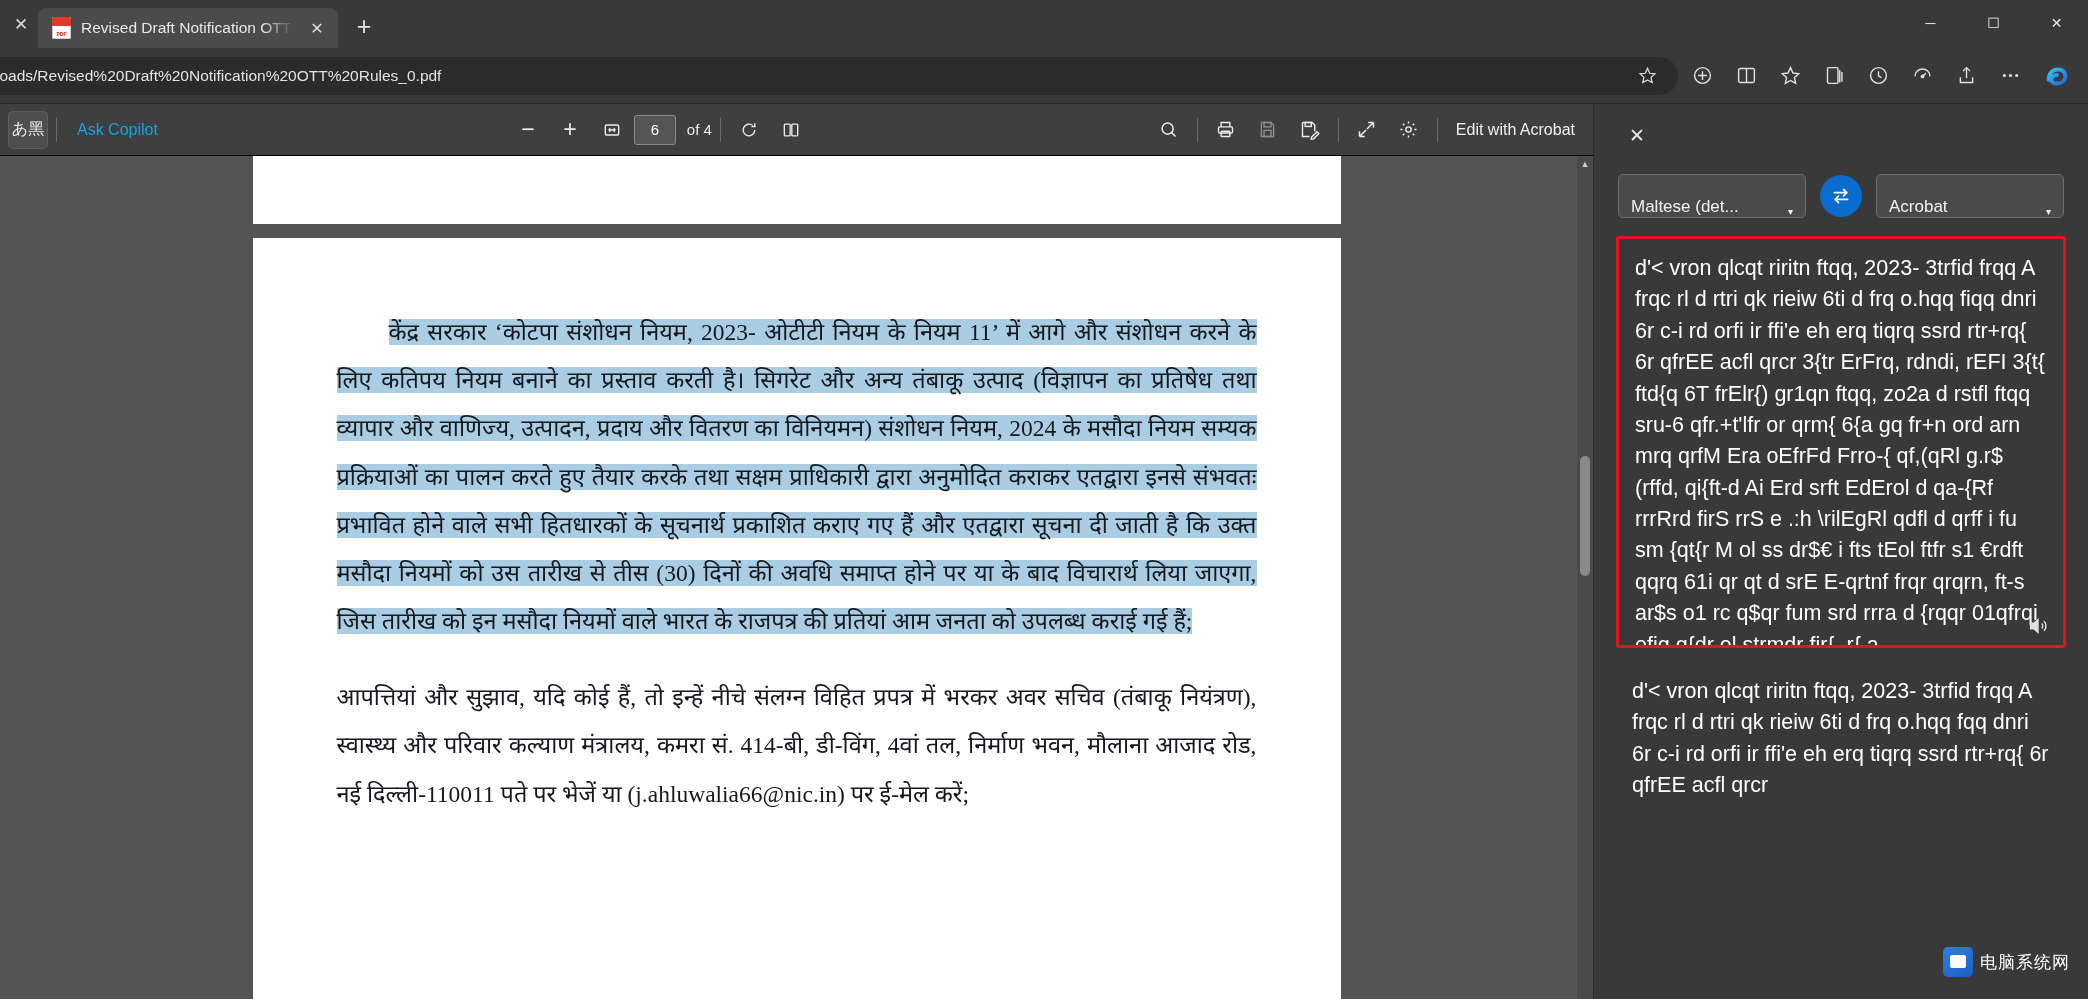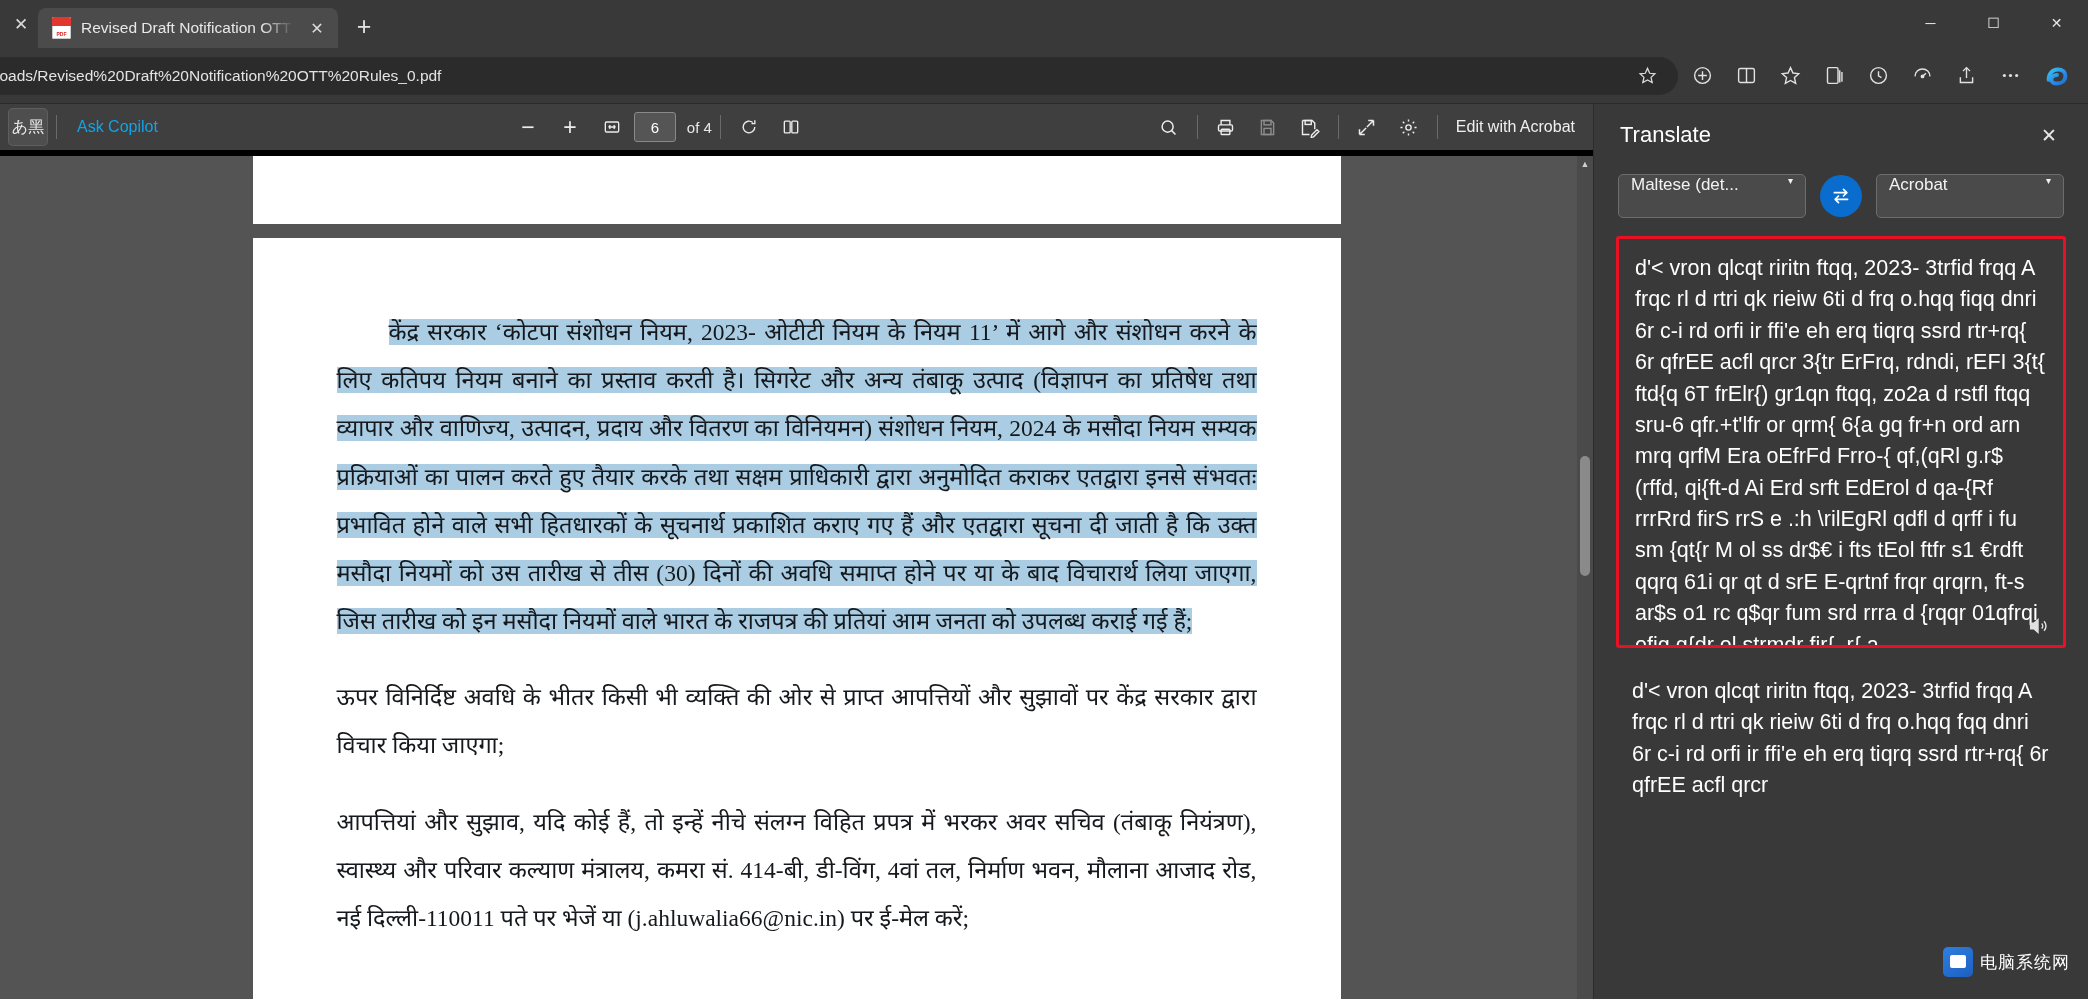--- a/index.html
+++ b/index.html
@@ -139,21 +139,21 @@
     background: #4d4d4d;
     min-width: 0;
     position: relative;
   }
   .pdftoolbar {
     height: 52px;
     background: #3f3f3f;
     display: flex; align-items: center;
     padding: 0 8px;
     gap: 2px;
-    border-bottom: 6px solid #000000;
+    border-bottom: 1px solid #000000;
     flex: 0 0 auto;
   }
   .pt-icon {
     width: 40px; height: 38px;
     display: flex; align-items: center; justify-content: center;
     color: #ededed; border-radius: 5px;
   }
   .pt-icon.boxed { background: #4e4e4e; box-shadow: inset 0 0 0 1px #5e5e5e; }
   .ask-copilot {
     color: #0ea5e9; font-size: 16px; padding: 0 12px;
@@ -242,21 +242,21 @@
     display: flex; align-items: center;
     padding: 8px 24px 14px 24px;
     gap: 14px;
   }
   .lang-select {
     flex: 1 1 0;
     height: 44px;
     background: #4a4a4a;
     border: 1px solid #6d6d6d;
     border-radius: 5px;
-    display: flex; align-items: flex-start;
+    display: flex; align-items: flex-end;
     padding: 0 12px;
     color: #f2f2f2; font-size: 17px;
     white-space: nowrap; overflow: hidden;
   }
   .lang-select .caret { margin-left: auto; font-size: 10px; padding-left: 8px; }
   .swap-btn {
     width: 42px; height: 42px; flex: 0 0 auto;
     border-radius: 50%;
     background: #0a6ccd;
     display: flex; align-items: center; justify-content: center;
@@ -486,33 +486,31 @@
           </svg>
       </div>
       <div class="pt-sep"></div>
       <div class="acrobat-btn">Edit with Acrobat</div>
     </div>
 
     <div class="pdfscroll">
       <div class="page-partial"></div>
       <div class="page">
         <p class="doc-p indent"><span class="hl">केंद्र सरकार ‘कोटपा संशोधन नियम, 2023- ओटीटी नियम के नियम 11’ में आगे और संशोधन करने के लिए कतिपय नियम बनाने का प्रस्ताव करती है। सिगरेट और अन्य तंबाकू उत्पाद (विज्ञापन का प्रतिषेध तथा व्यापार और वाणिज्य, उत्पादन, प्रदाय और वितरण का विनियमन) संशोधन नियम, 2024 के मसौदा नियम सम्यक प्रक्रियाओं का पालन करते हुए तैयार करके तथा सक्षम प्राधिकारी द्वारा अनुमोदित कराकर एतद्वारा इनसे संभवतः प्रभावित होने वाले सभी हितधारकों के सूचनार्थ प्रकाशित कराए गए हैं और एतद्वारा सूचना दी जाती है कि उक्त मसौदा नियमों को उस तारीख से तीस (30) दिनों की अवधि समाप्त होने पर या के बाद विचारार्थ लिया जाएगा, जिस तारीख को इन मसौदा नियमों वाले भारत के राजपत्र की प्रतियां आम जनता को उपलब्ध कराई गई हैं;</span></p>
-        <p class="doc-p">ऊपर विनिर्दिष्ट अवधि के भीतर किसी भी व्यक्ति की ओर से प्राप्त आपत्तियों और सुझावों पर केंद्र सरकार द्वारा विचार किया जाएगा;</p>
         <p class="doc-p">आपत्तियां और सुझाव, यदि कोई हैं, तो इन्हें नीचे संलग्न विहित प्रपत्र में भरकर अवर सचिव (तंबाकू नियंत्रण), स्वास्थ्य और परिवार कल्याण मंत्रालय, कमरा सं. 414-बी, डी-विंग, 4वां तल, निर्माण भवन, मौलाना आजाद रोड, नई दिल्ली-110011 पते पर भेजें या (j.ahluwalia66@nic.in) पर ई-मेल करें;</p>
       </div>
       <div class="vscroll">
         <div class="vs-up">▲</div>
         <div class="vs-thumb"></div>
       </div>
     </div>
   </div>
 
   <div class="translate-panel">
     <div class="tp-header">
-      <div class="tp-title">Translate</div>
       <div class="tp-close">✕</div>
     </div>
 
     <div class="lang-row">
       <div class="lang-select">
         <span>Maltese (det...</span>
         <span class="caret">▾</span>
       </div>
       <div class="swap-btn">
         <svg width="20" height="20" viewBox="0 0 24 24" fill="none" stroke="currentColor" stroke-width="2" stroke-linecap="round" stroke-linejoin="round">

